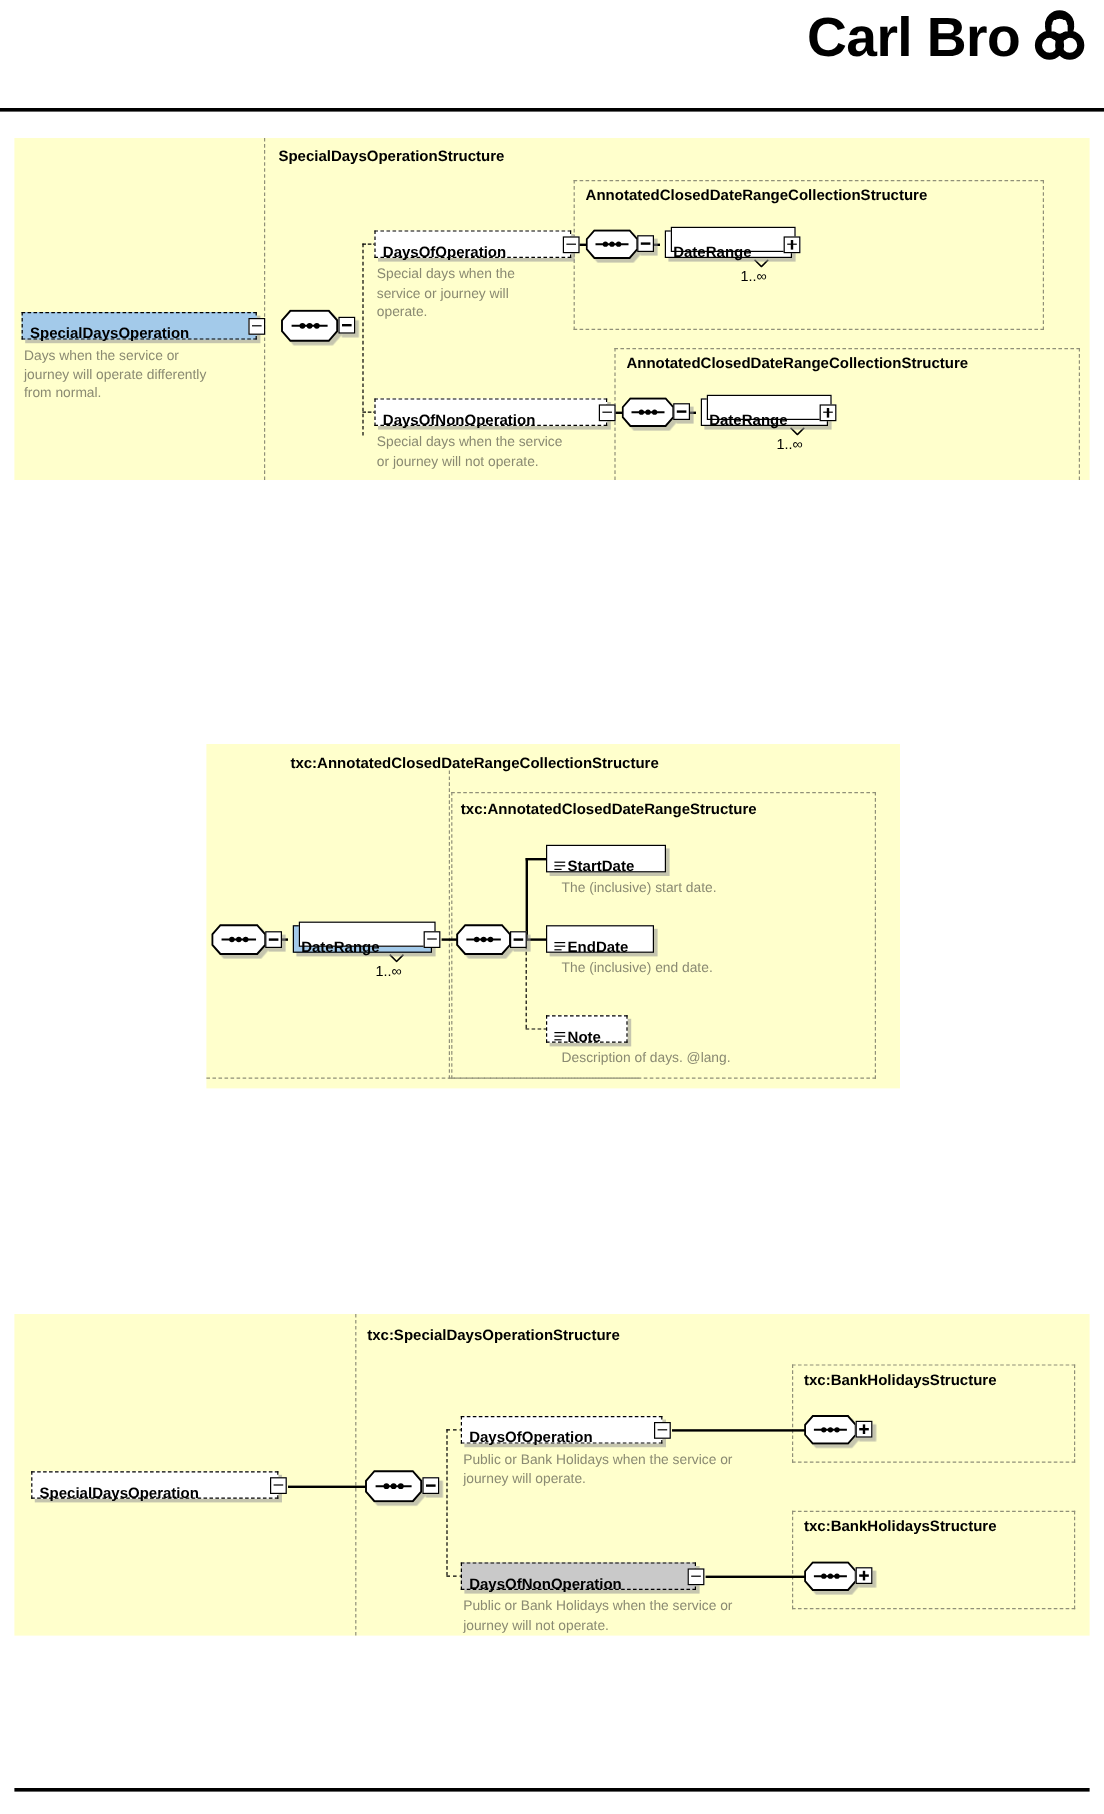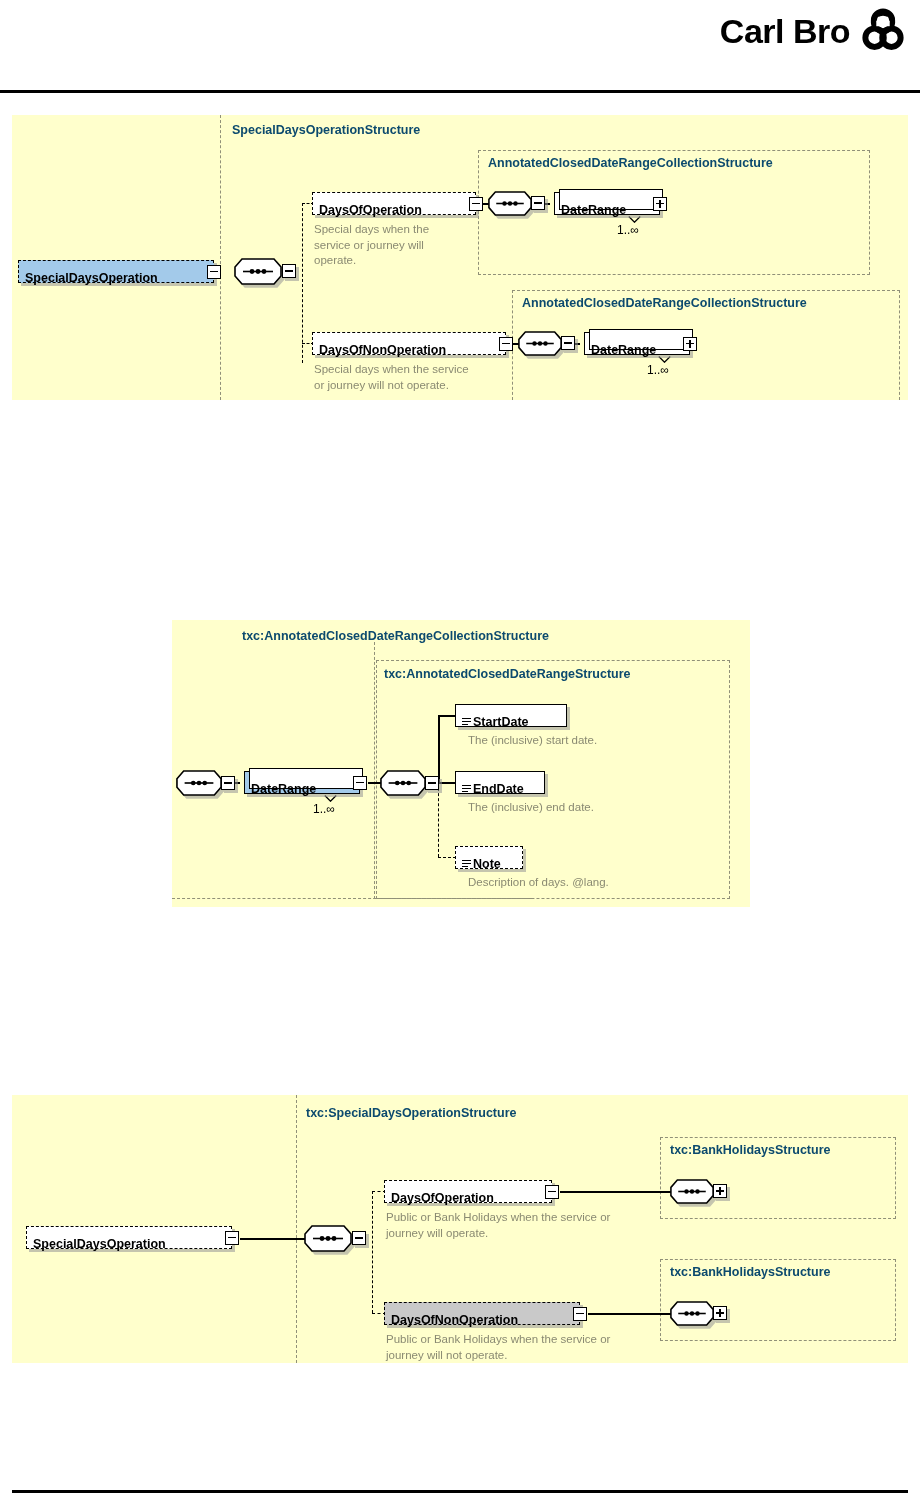--- a/index.html
+++ b/index.html
@@ -13,21 +13,21 @@
   }
 
   
   #header { position:absolute; left:0; top:0; width:920px; height:93px; }
   #logo-wrap {
     position:absolute; right:14px; top:8px;
     display:flex; align-items:center; gap:10px;
   }
   #logo-text {
     font-family:"Liberation Sans", sans-serif;
-    font-size:34px; font-weight:bold; color:#000;
+    font-size:46px; font-weight:bold; color:#000;
     letter-spacing:-0.5px; line-height:1;
   }
   #logo-mark { width:46px; height:46px; display:block; }
   #header-rule {
     position:absolute; left:0; top:90px; width:920px; height:3px; background:#000;
   }
   #footer-rule {
     position:absolute; left:12px; top:1490px; width:896px; height:3px; background:#000;
   }
 
@@ -38,21 +38,21 @@
   }
   
   .typeframe {
     position:absolute;
     border:1px dashed #909078;
   }
   .typeframe.noleft  { border-left:none; }
   .typeframe.notop   { border-top:none; }
   .frame-label {
     position:absolute;
-    font-size:12.5px; font-weight:bold; color:#0c4a6e;
+    font-size:12.5px; font-weight:bold; color:#000000;
     white-space:nowrap; line-height:1;
   }
 
   
   .vsep {
     position:absolute; width:0; border-left:1px dashed #909078;
   }
 
   
   .ebox {
@@ -159,20 +159,23 @@
 <div class="panel" style="left:12px; top:115px; width:896px; height:285px;">
 
   <div class="vsep" style="left:208px; top:0px; height:285px;"></div>
 
   <div class="frame-label" style="left:220px; top:9px;">SpecialDaysOperationStructure</div>
 
   <div class="ebox sel optional" style="left:6px; top:145px; width:196px;">
     <span class="lbl">SpecialDaysOperation</span>
     <span class="pm"></span>
   </div>
+  <div class="anno" style="left:8px; top:175px; width:200px;">Days when the service or
+journey will operate differently
+from normal.</div>
 
   <div class="seq" style="left:222px; top:143px;">
     <svg viewBox="0 0 48 27" width="48" height="27">
       <polygon points="8,1 40,1 47,9 47,18 40,26 8,26 1,18 1,9" fill="#fff" stroke="#000" stroke-width="1.6"></polygon>
       <line x1="9" y1="13.5" x2="39" y2="13.5" stroke="#000" stroke-width="1.6"></line>
       <circle cx="18" cy="13.5" r="2.4" fill="#000"></circle>
       <circle cx="24" cy="13.5" r="2.4" fill="#000"></circle>
       <circle cx="30" cy="13.5" r="2.4" fill="#000"></circle>
     </svg>
     <span class="pm" style="right:-14px; top:13px;"></span>
@@ -300,21 +303,21 @@
     <span class="pm" style="right:-13px; top:13px;"></span>
   </div>
 
   <div class="ln v" style="left:266px; top:95px; height:68px;"></div>
   <div class="ln h" style="left:258px; top:162px; width:10px;"></div>
   <div class="ln h" style="left:266px; top:95px; width:18px;"></div>
   <div class="ln h" style="left:266px; top:162px; width:18px;"></div>
   <div class="dln v" style="left:266px; top:163px; height:74px;"></div>
   <div class="dln h" style="left:266px; top:237px; width:18px;"></div>
 
-  <div class="ebox" style="left:283px; top:84px; width:112px;">
+  <div class="ebox" style="left:283px; top:84px; width:100px;">
     <span class="stglyph">
         <i></i>
         <i></i>
         <i></i>
       </span>
     <span class="lbl">StartDate</span>
   </div>
   <div class="anno" style="left:296px; top:113px; width:250px;">The (inclusive) start date.</div>
 
   <div class="ebox" style="left:283px; top:151px; width:90px;">

